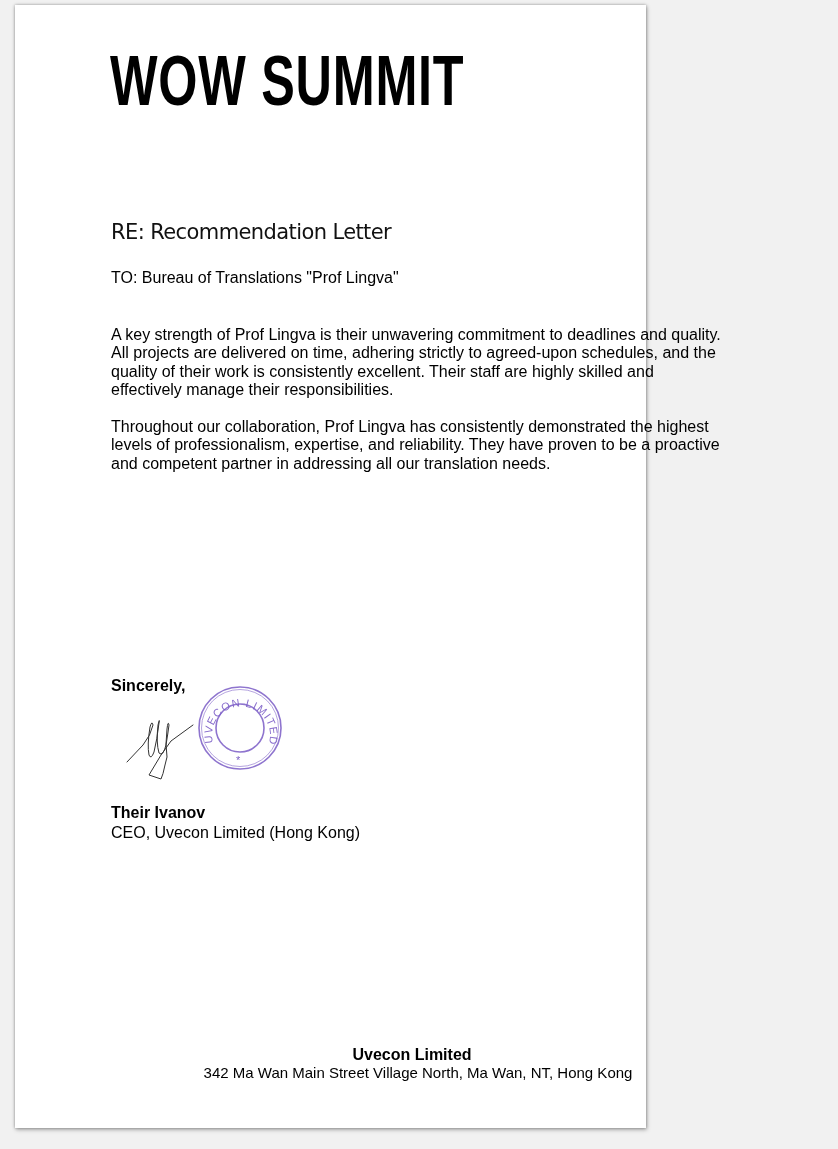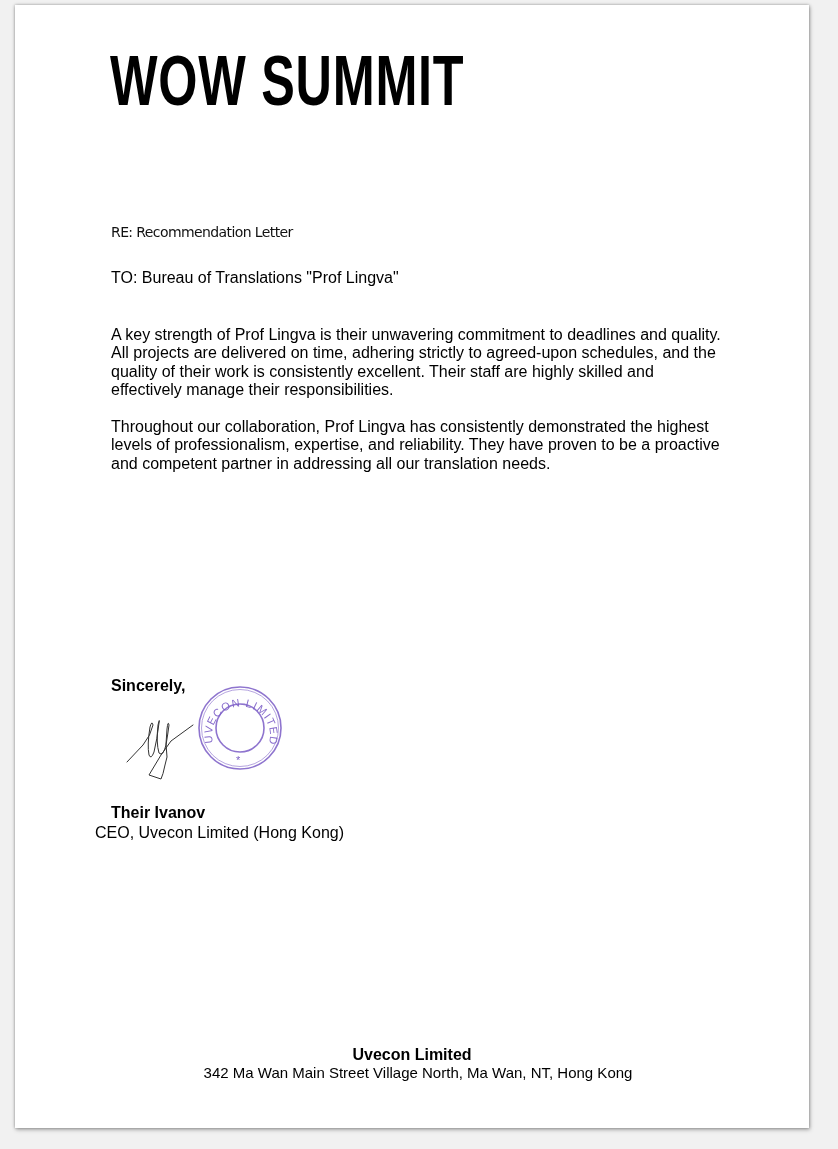--- a/index.html
+++ b/index.html
@@ -2,49 +2,49 @@
 <html><head>
 <meta charset="utf-8">
 <style>
   html, body { margin: 0; padding: 0; }
   body {
     width: 838px; height: 1149px; background: #f1f1f1;
     position: relative; overflow: hidden;
     font-family: "Liberation Sans", sans-serif; color: #000;
   }
   .page {
-    position: absolute; left: 15px; top: 5px; width: 794px; height: 1123px;
+    position: absolute; left: 15px; top: 5px; width: 631px; height: 1123px;
     background: #fff;
     box-shadow: 0 0 3px rgba(0,0,0,0.35), 1px 2px 4px rgba(0,0,0,0.25);
   }
   .brand {
     position: absolute; left: 95px; top: 36px;
     font-family: "Liberation Sans", sans-serif; font-weight: bold;
     font-size: 70px; line-height: 80px; letter-spacing: 1px;
     transform: scaleX(0.72); transform-origin: left top;
     white-space: nowrap;
   }
   .re {
     position: absolute; left: 96px; top: 213px;
-    font-family: "DejaVu Sans", sans-serif; font-size: 14px; line-height: 28px;
+    font-family: "DejaVu Sans", sans-serif; font-size: 21px; line-height: 28px;
     letter-spacing: -0.6px; color: #111;
   }
   .to {
     position: absolute; left: 96px; top: 263px; font-size: 16px; line-height: 20px;
   }
   .body {
     position: absolute; left: 96px; top: 321px; width: 610px;
     font-size: 16px; line-height: 18.4px;
   }
   .body p { margin: 0 0 18.4px 0; }
   .closing { position: absolute; left: 96px; top: 671px; font-size: 16px; line-height: 20px; font-weight: bold; }
   .signature { position: absolute; left: 108px; top: 700px; }
   .stamp { position: absolute; left: 176px; top: 676px; }
   .signer-name { position: absolute; left: 96px; top: 798px; font-size: 16px; font-weight: bold; line-height: 20px; }
-  .signer-title { position: absolute; left: 80px; top: 818px; font-size: 16px; line-height: 20px; }
+  .signer-title { position: absolute; left: 96px; top: 818px; font-size: 16px; line-height: 20px; }
   .footer { position: absolute; left: 0; width: 794px; top: 1040px; text-align: center; }
   .footer-company { font-size: 16px; font-weight: bold; line-height: 19px; }
   .footer-address { font-size: 15px; line-height: 18px; margin-left: 12px; }
 </style>
 </head>
 <body>
 
 <div class="page">
   <div class="brand">WOW SUMMIT</div>
 

